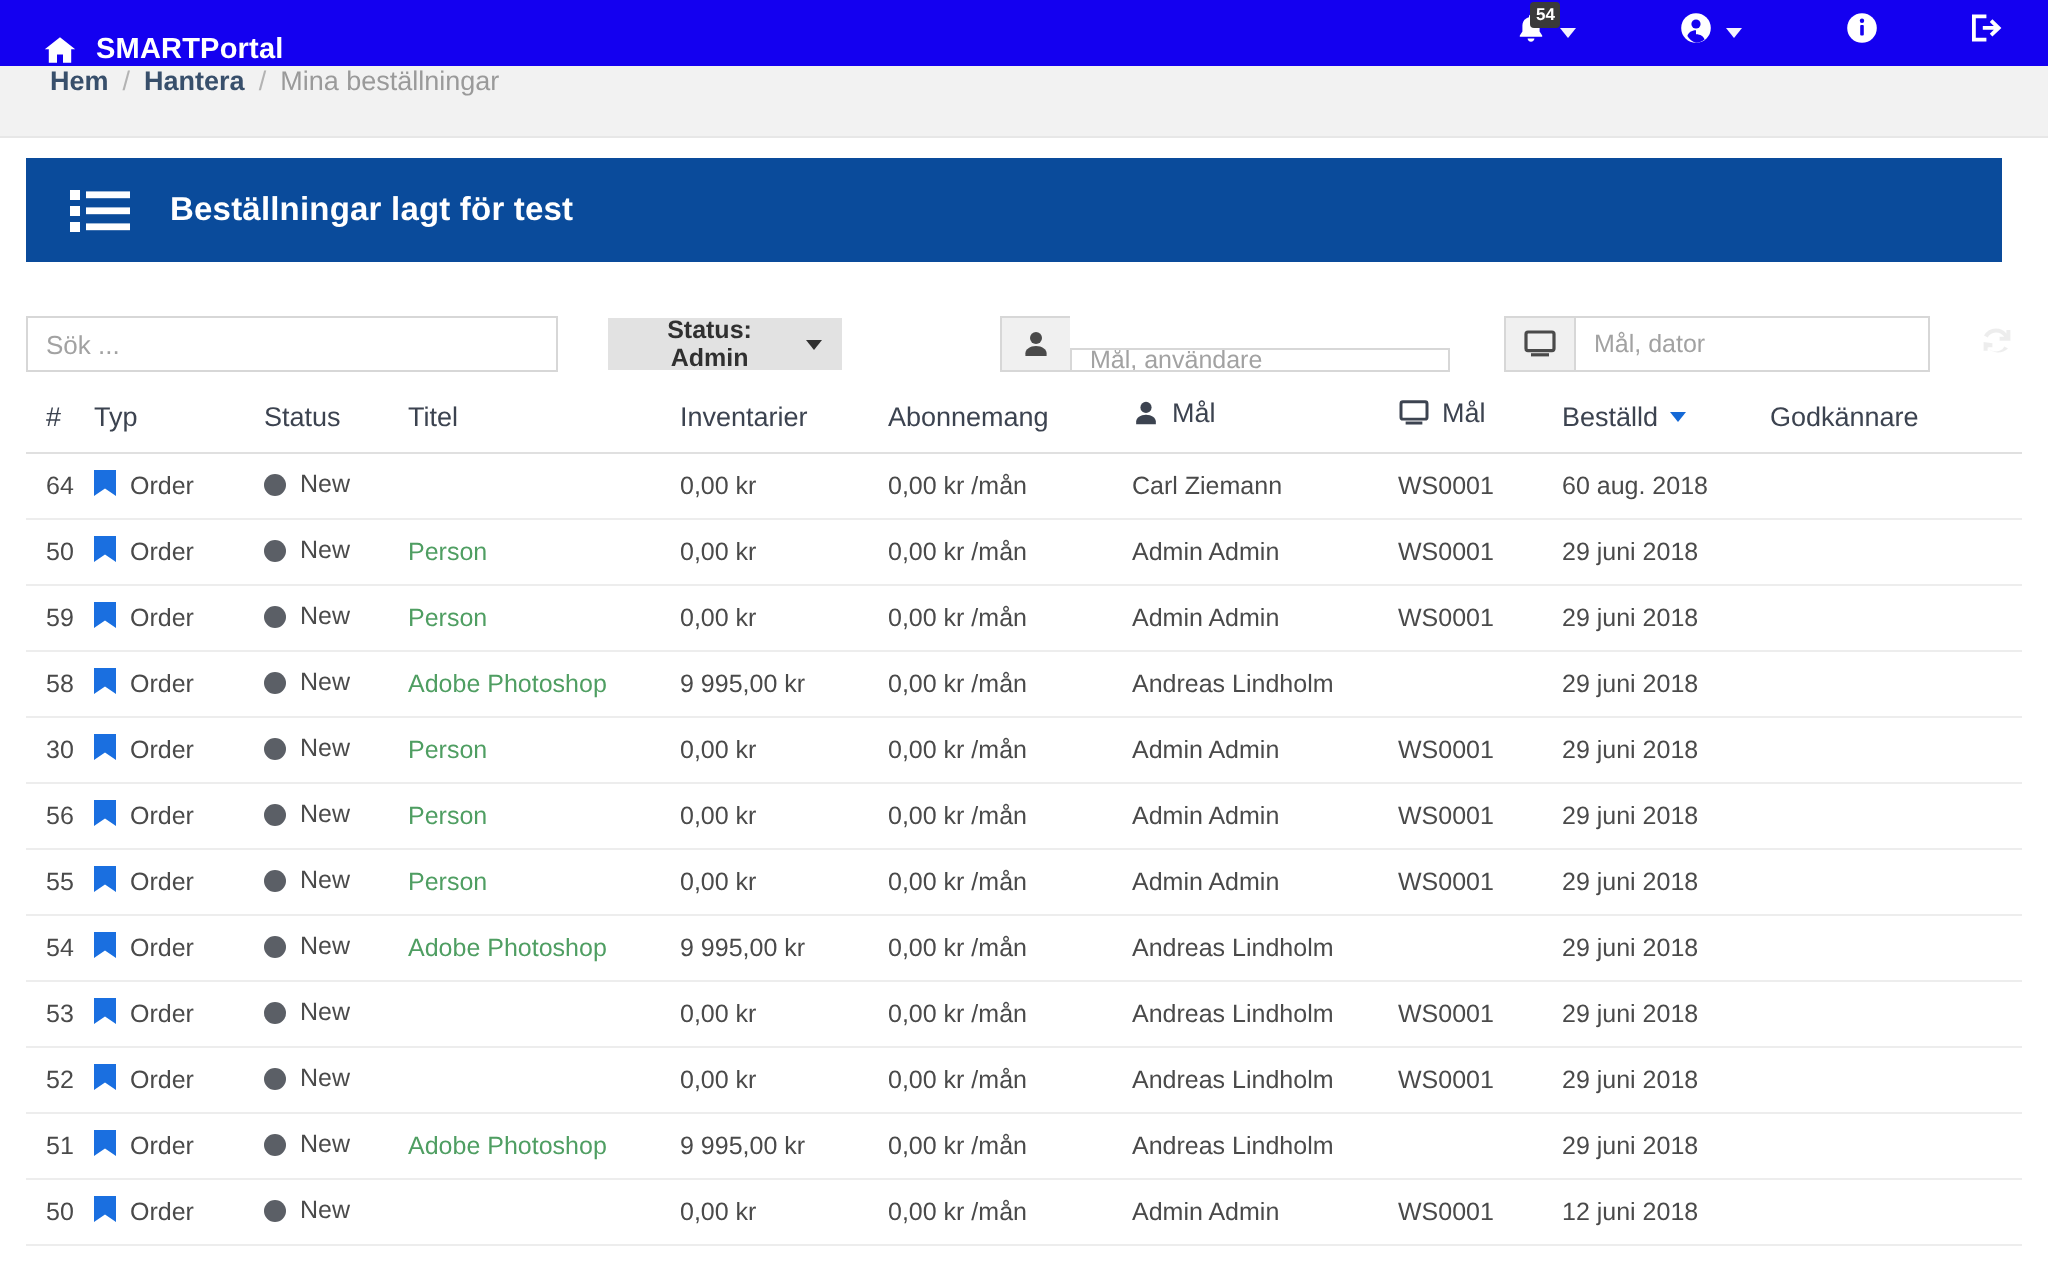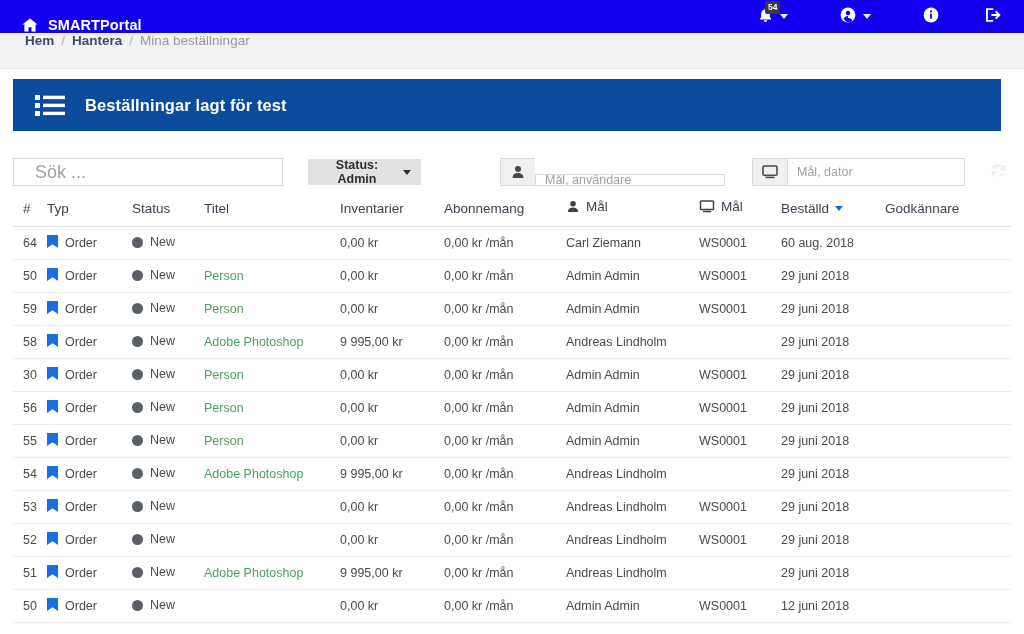--- a/index.html
+++ b/index.html
@@ -72,23 +72,23 @@
   .toolbar {
     display: flex;
     align-items: center;
     padding: 20px 13px 0 13px;
     height: 62px;
   }
   .search-box {
     width: 270px; height: 28px;
     border: 1px solid #d7d7d7;
     background: #fff;
-    font-size: 18px;
+    font-size: 13px;
     color: #555;
-    padding: 0 21px;
+    padding: 0 9px;
     outline: none;
     font-family: "Liberation Sans", sans-serif;
   }
   .search-box::placeholder { color: #a2a2a2; }
   .status-btn {
     margin-left: 25px;
     background: #e2e2e2;
     border: none;
     height: 26px;
     padding: 0 10px;

